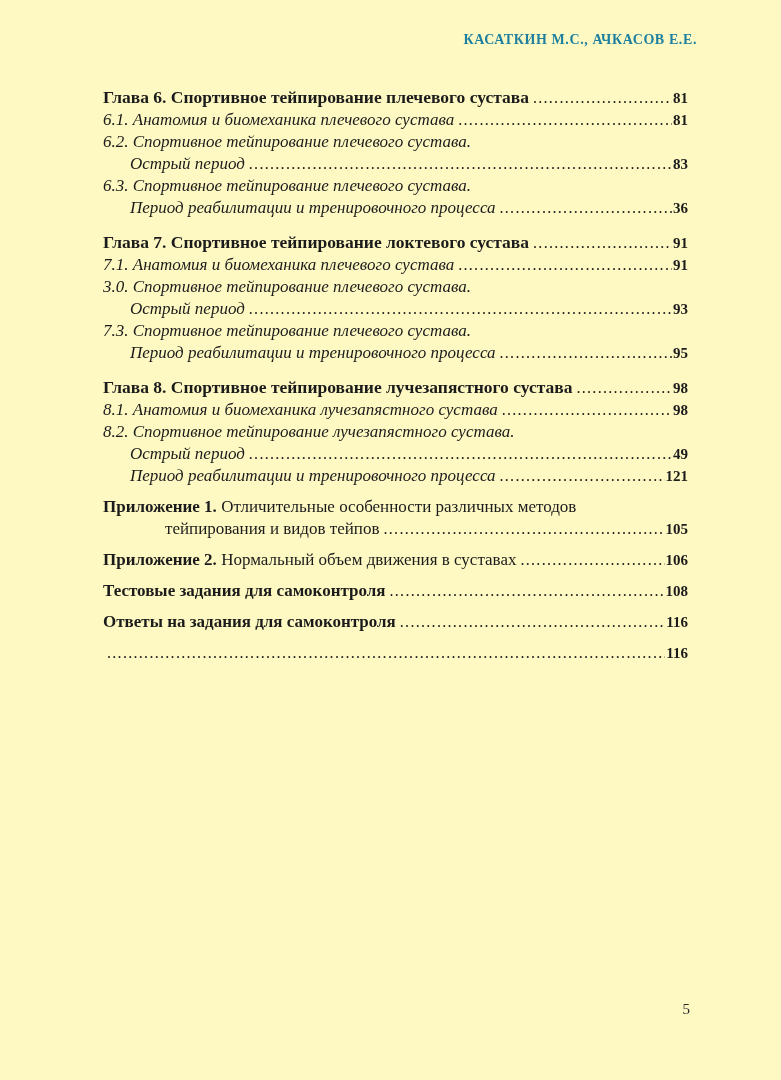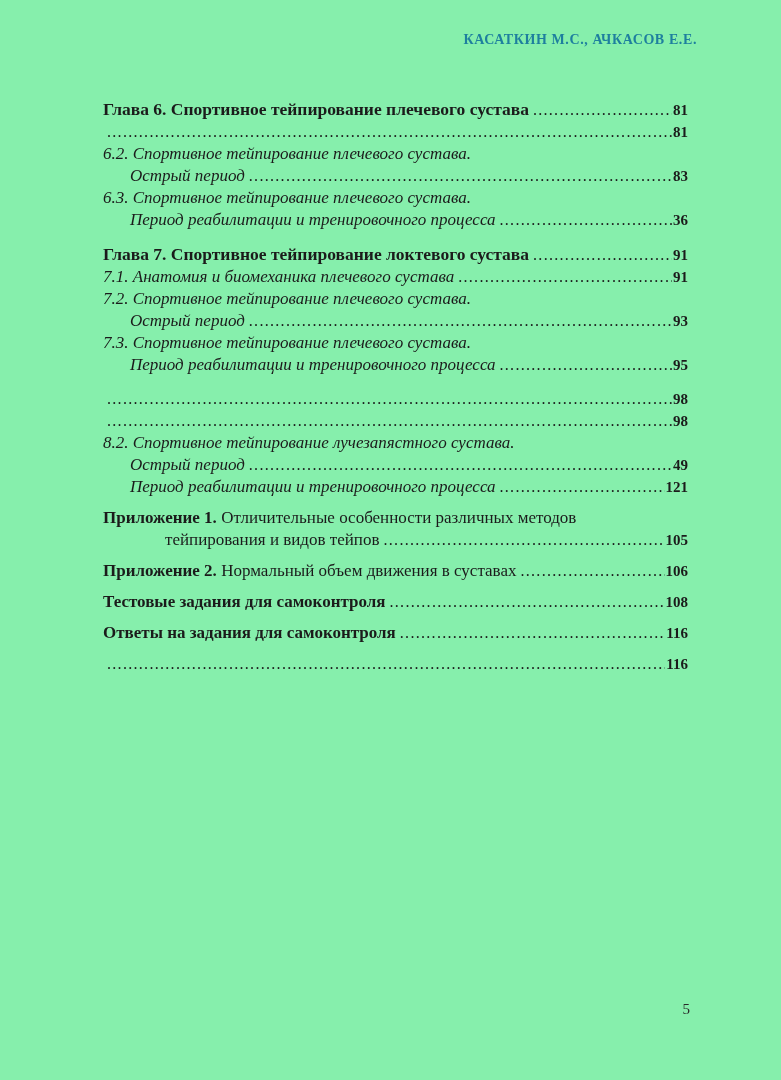--- a/index.html
+++ b/index.html
@@ -5,21 +5,21 @@
   html, body {
     margin: 0;
     padding: 0;
     background: #e9e9e9;
   }
   .page {
     position: relative;
     width: 781px;
     height: 1080px;
     margin: 0 auto;
-    background: #86efac;
+    background: #fef9c3;
     font-family: "Liberation Serif", serif;
     color: #1b1b1b;
     overflow: hidden;
     box-shadow: 0 0 4px rgba(0,0,0,.15);
   }
   .running-head {
     position: absolute;
     top: 32px;
     right: 84px;
     font-family: "Liberation Serif", serif;
@@ -40,21 +40,21 @@
   .line {
     display: flex;
     align-items: baseline;
     line-height: 22px;
     font-size: 17px;
   }
   .line.indent-1 { padding-left: 27px; }
   .line.indent-2 { padding-left: 62px; }
   .line .b, .line .t { flex: 0 0 auto; white-space: nowrap; }
   .line .b { font-weight: 700; }
-  .entry.chapter .line { font-size: 17.5px; margin-top: 12px; }
+  .entry.chapter .line { font-size: 17.5px; }
   .entry.sub .t { font-style: italic; }
   .leader {
     flex: 1 1 auto;
     overflow: hidden;
     white-space: nowrap;
     min-width: 10px;
     letter-spacing: 1.3px;
     font-size: 16px;
     font-weight: 400;
     font-style: normal;
@@ -85,20 +85,21 @@
     <div>
         <div class="entry chapter">
           <div class="line indent-0">
             <span class="b">Глава 6. Спортивное тейпирование плечевого сустава</span>
             <span class="leader">............................................................................................................................................................................................................................</span>
             <span class="pg">81</span>
           </div>
         </div>
         <div class="entry sub">
           <div class="line indent-0">
+            <span class="t">6.1. Анатомия и биомеханика плечевого сустава</span>
             <span class="leader">............................................................................................................................................................................................................................</span>
             <span class="pg">81</span>
           </div>
         </div>
         <div class="entry sub">
           <div class="line indent-0">
             <span class="t">6.2. Спортивное тейпирование плечевого сустава.</span>
           </div>
           <div class="line indent-1">
             <span class="t">Острый период</span>
@@ -125,46 +126,48 @@
         </div>
         <div class="entry sub">
           <div class="line indent-0">
             <span class="t">7.1. Анатомия и биомеханика плечевого сустава</span>
             <span class="leader">............................................................................................................................................................................................................................</span>
             <span class="pg">91</span>
           </div>
         </div>
         <div class="entry sub">
           <div class="line indent-0">
-            <span class="t">7.2. Спортивное тейпирование плечевого сустава.</span>
+            <span class="t">3.0. Спортивное тейпирование плечевого сустава.</span>
           </div>
           <div class="line indent-1">
             <span class="t">Острый период</span>
             <span class="leader">............................................................................................................................................................................................................................</span>
             <span class="pg">93</span>
           </div>
         </div>
         <div class="entry sub">
           <div class="line indent-0">
             <span class="t">7.3. Спортивное тейпирование плечевого сустава.</span>
           </div>
           <div class="line indent-1">
             <span class="t">Период реабилитации и тренировочного процесса</span>
             <span class="leader">............................................................................................................................................................................................................................</span>
             <span class="pg">95</span>
           </div>
         </div>
         <div class="entry chapter">
           <div class="line indent-0">
+            <span class="b">Глава 8. Спортивное тейпирование лучезапястного сустава</span>
             <span class="leader">............................................................................................................................................................................................................................</span>
             <span class="pg">98</span>
           </div>
         </div>
         <div class="entry sub">
           <div class="line indent-0">
+            <span class="t">8.1. Анатомия и биомеханика лучезапястного сустава</span>
             <span class="leader">............................................................................................................................................................................................................................</span>
             <span class="pg">98</span>
           </div>
         </div>
         <div class="entry sub">
           <div class="line indent-0">
             <span class="t">8.2. Спортивное тейпирование лучезапястного сустава.</span>
           </div>
           <div class="line indent-1">
             <span class="t">Острый период</span>

